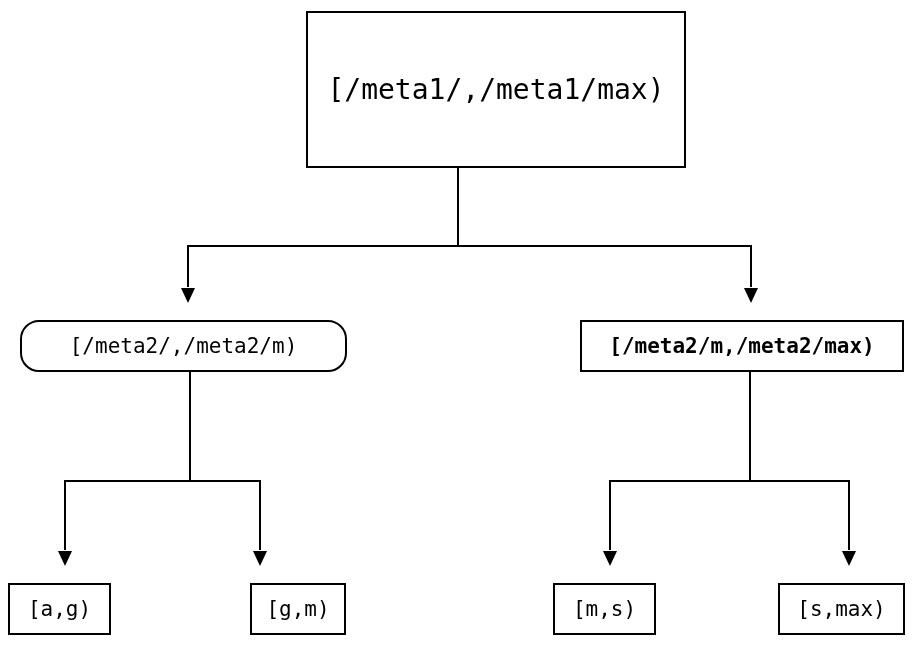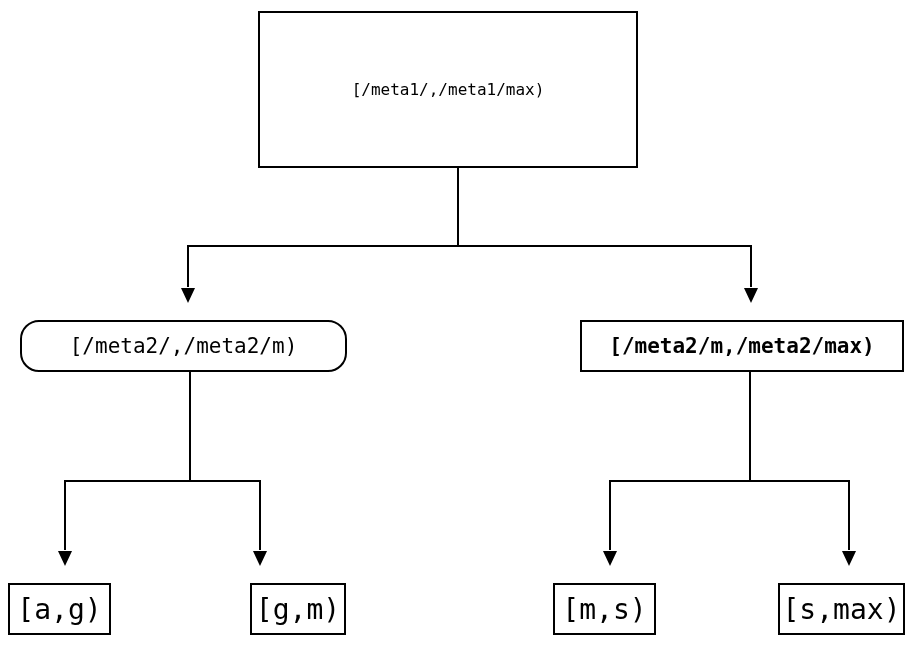--- a/index.html
+++ b/index.html
@@ -24,27 +24,28 @@
     border: 2px solid #000000;
     background: #ffffff;
     display: flex;
     align-items: center;
     justify-content: center;
     text-align: center;
     white-space: pre;
     letter-spacing: 0px;
   }
   .node-root {
-    font-size: 16px;
+    font-size: 28px;
+    margin-left: 48px;
   }
   .node-mid {
     font-size: 21px;
   }
   .node-leaf {
-    font-size: 28px;
+    font-size: 21px;
   }
   .edge-v {
     position: absolute;
     background: #000000;
     width: 2px;
   }
   .edge-h {
     position: absolute;
     background: #000000;
     height: 2px;

